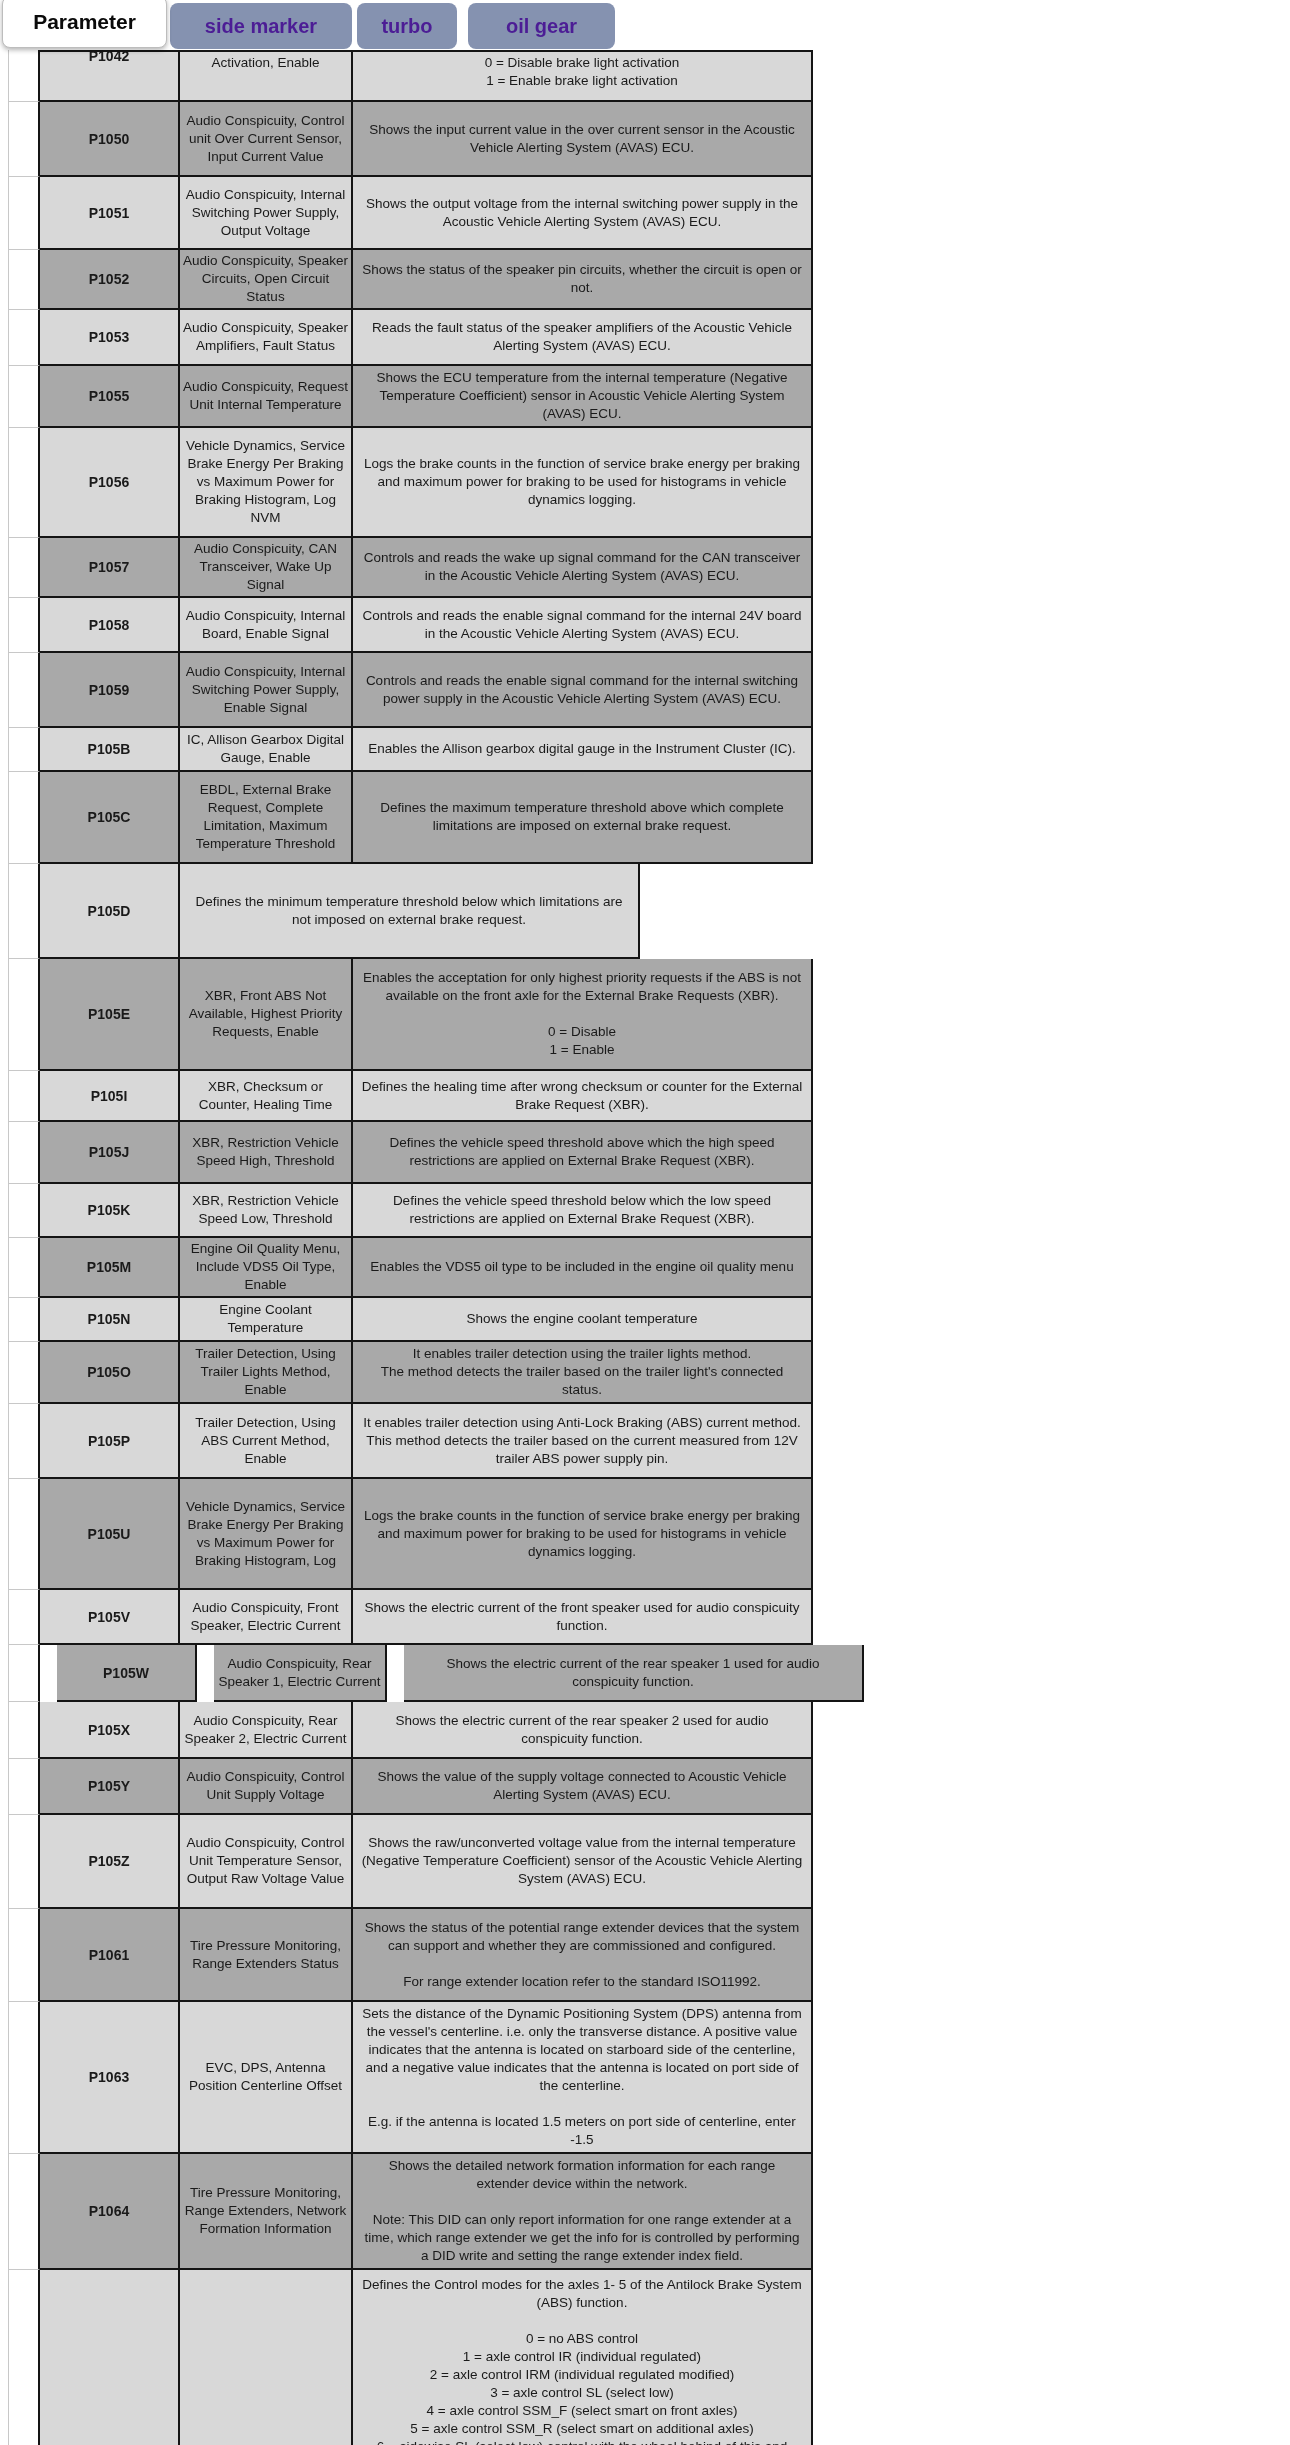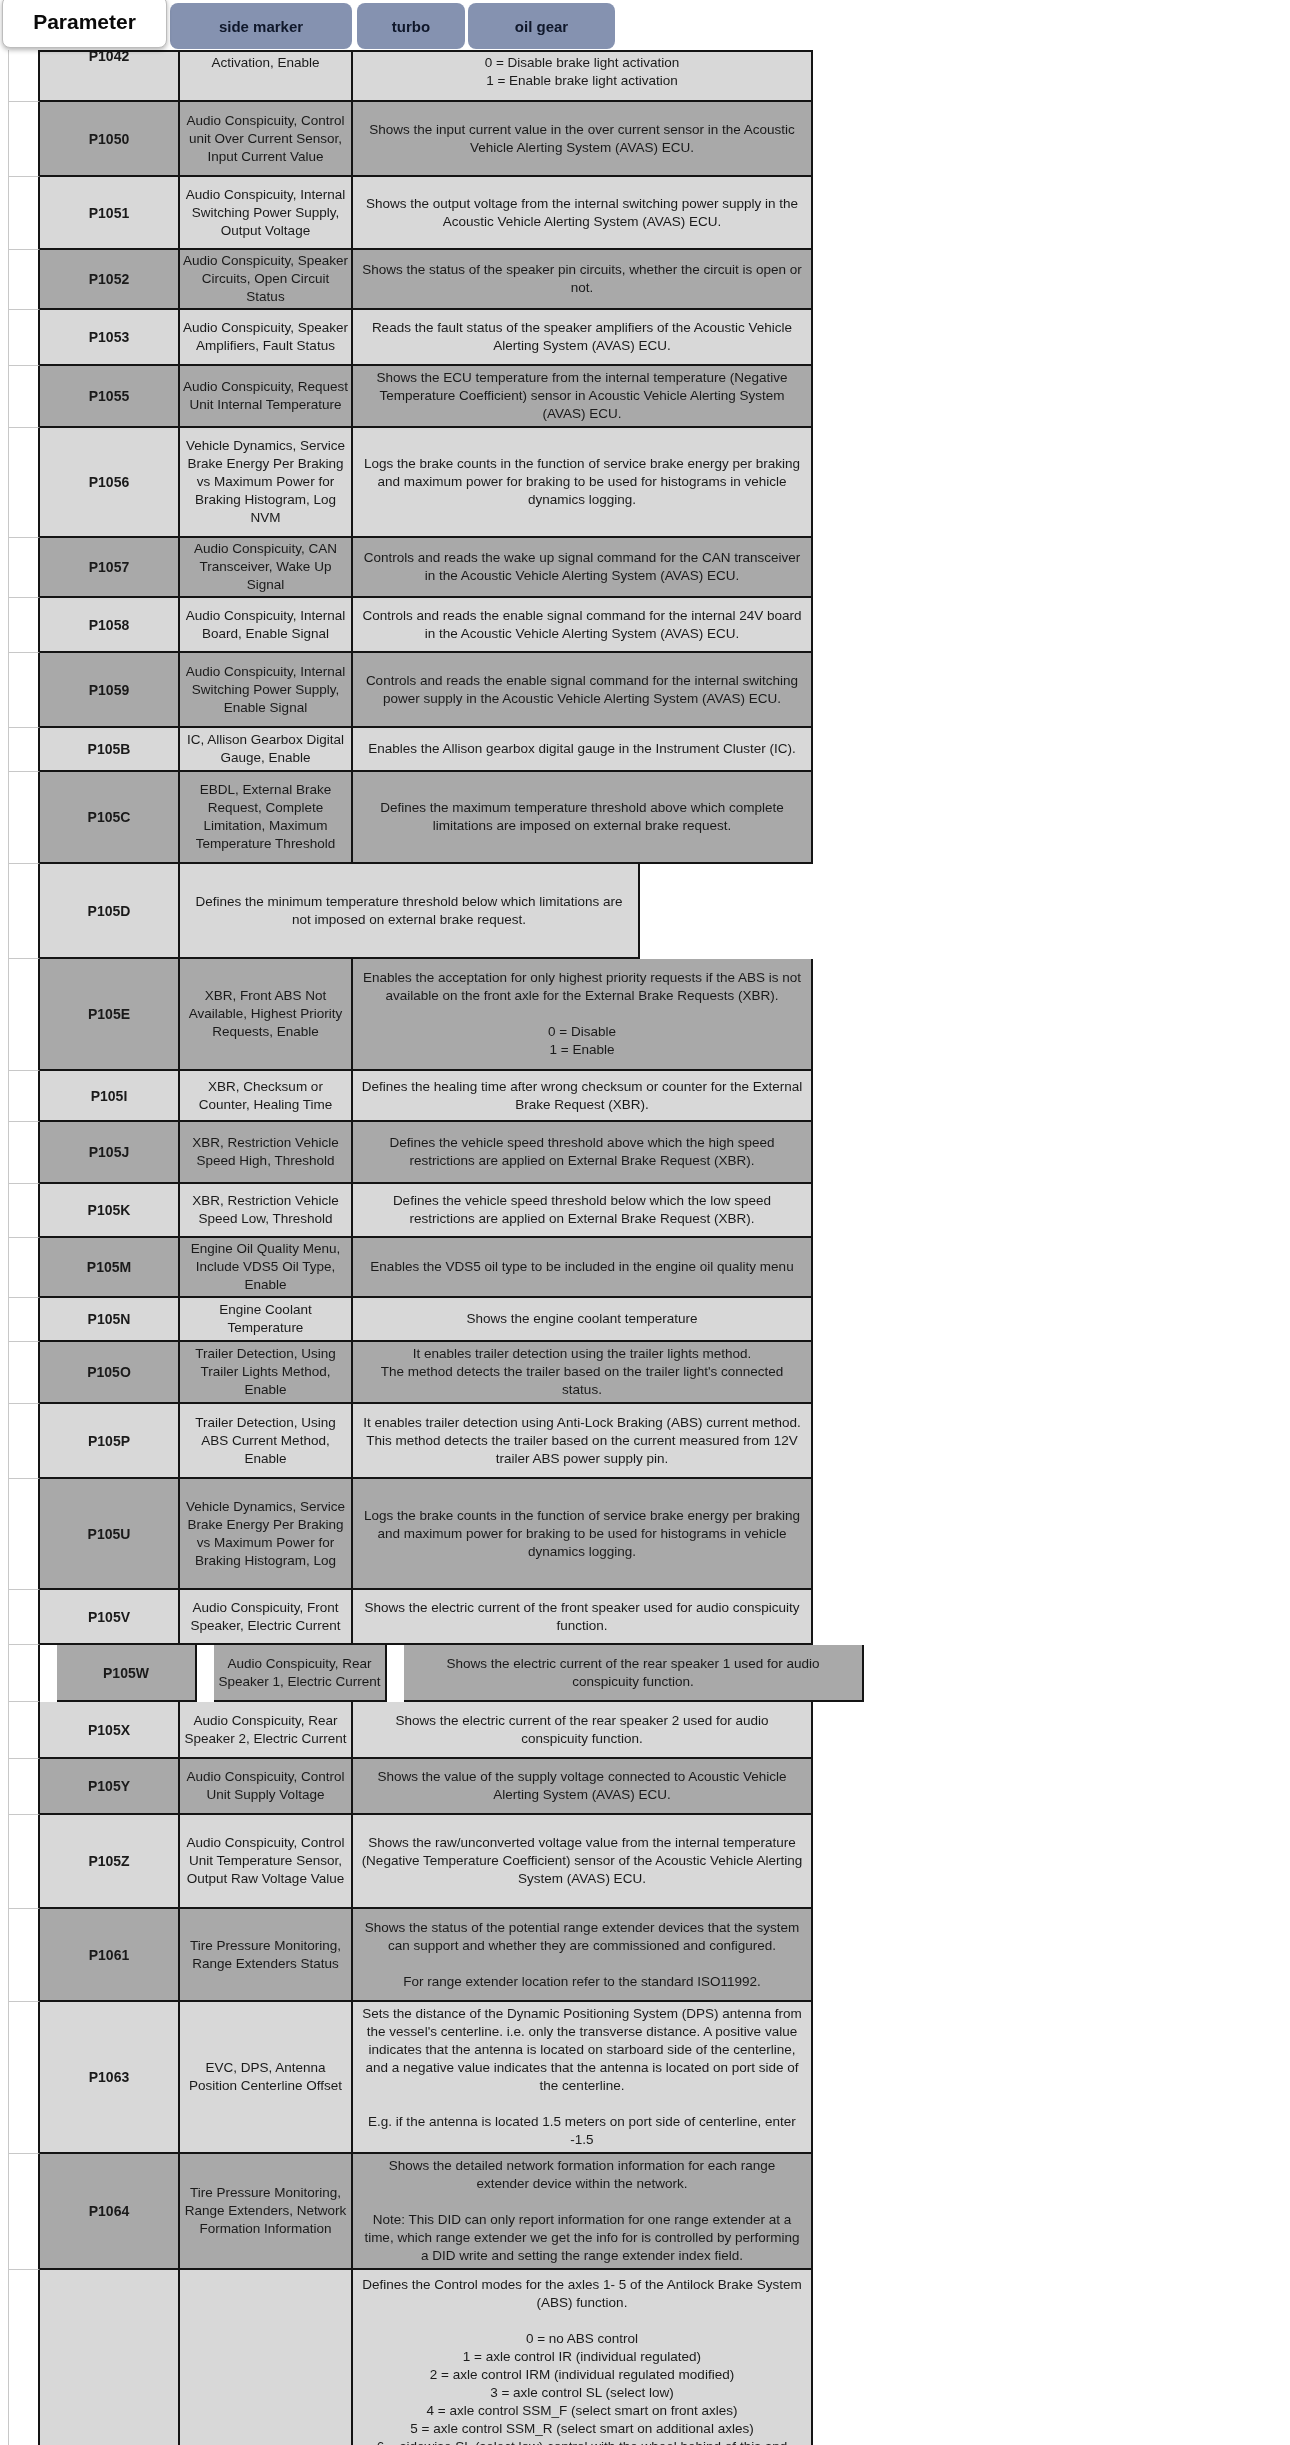--- a/index.html
+++ b/index.html
@@ -20,37 +20,37 @@
   .tab {
     position: absolute;
     display: flex; align-items: center; justify-content: center;
     font-weight: bold;
     cursor: pointer;
     white-space: nowrap;
   }
   .tab.inactive {
     top: 3px; height: 46px;
     background: var(--tab-blue);
-    color: #0f172a;
+    color: #4c1d95;
     border-radius: 8px;
-    font-size: 15px;
+    font-size: 20px;
   }
   .tab.active {
     top: -4px; height: 52px;
     background: #ffffff;
     color: #0a0a0a;
     border: 1px solid #bdbdbd;
     border-radius: 8px;
     box-shadow: 0 2px 5px rgba(0,0,0,0.30);
     font-size: 21px;
     z-index: 6;
   }
   .tab:nth-child(1) { left: 2px;   width: 165px; }
   .tab:nth-child(2) { left: 170px; width: 182px; }
-  .tab:nth-child(3) { left: 357px; width: 108px; }
+  .tab:nth-child(3) { left: 357px; width: 100px; }
   .tab:nth-child(4) { left: 468px; width: 147px; }
 
   
   .tbl {
     margin-left: 8px;
     width: 865px;
   }
   .r { display: flex; align-items: stretch; }
   .r.light .c { background: var(--row-light); }
   .r.dark  .c { background: var(--row-dark); }

